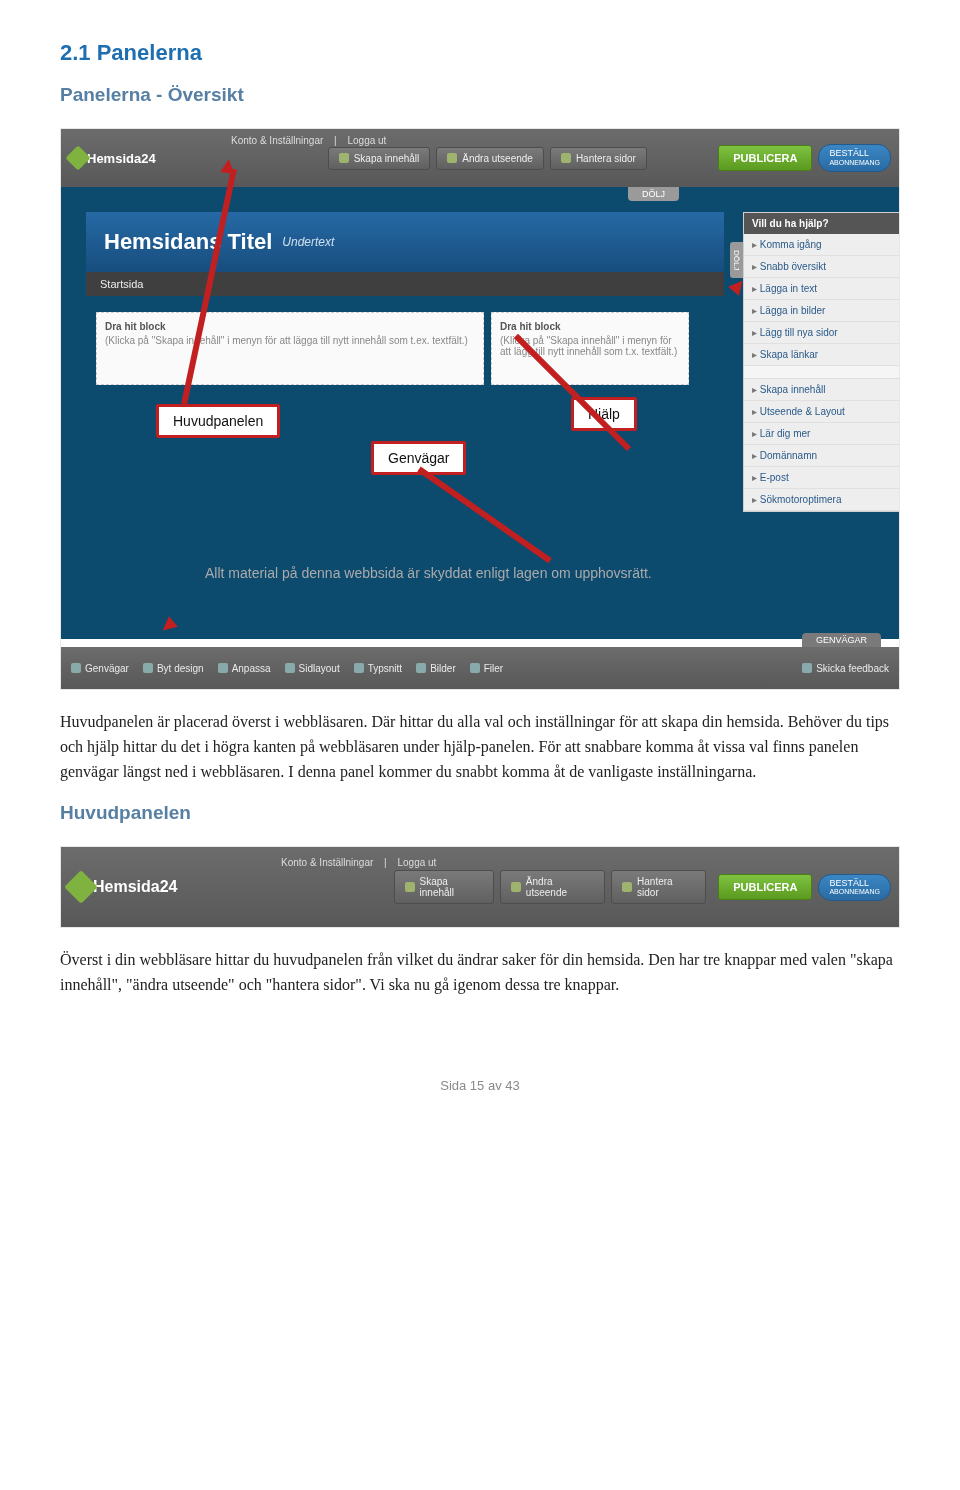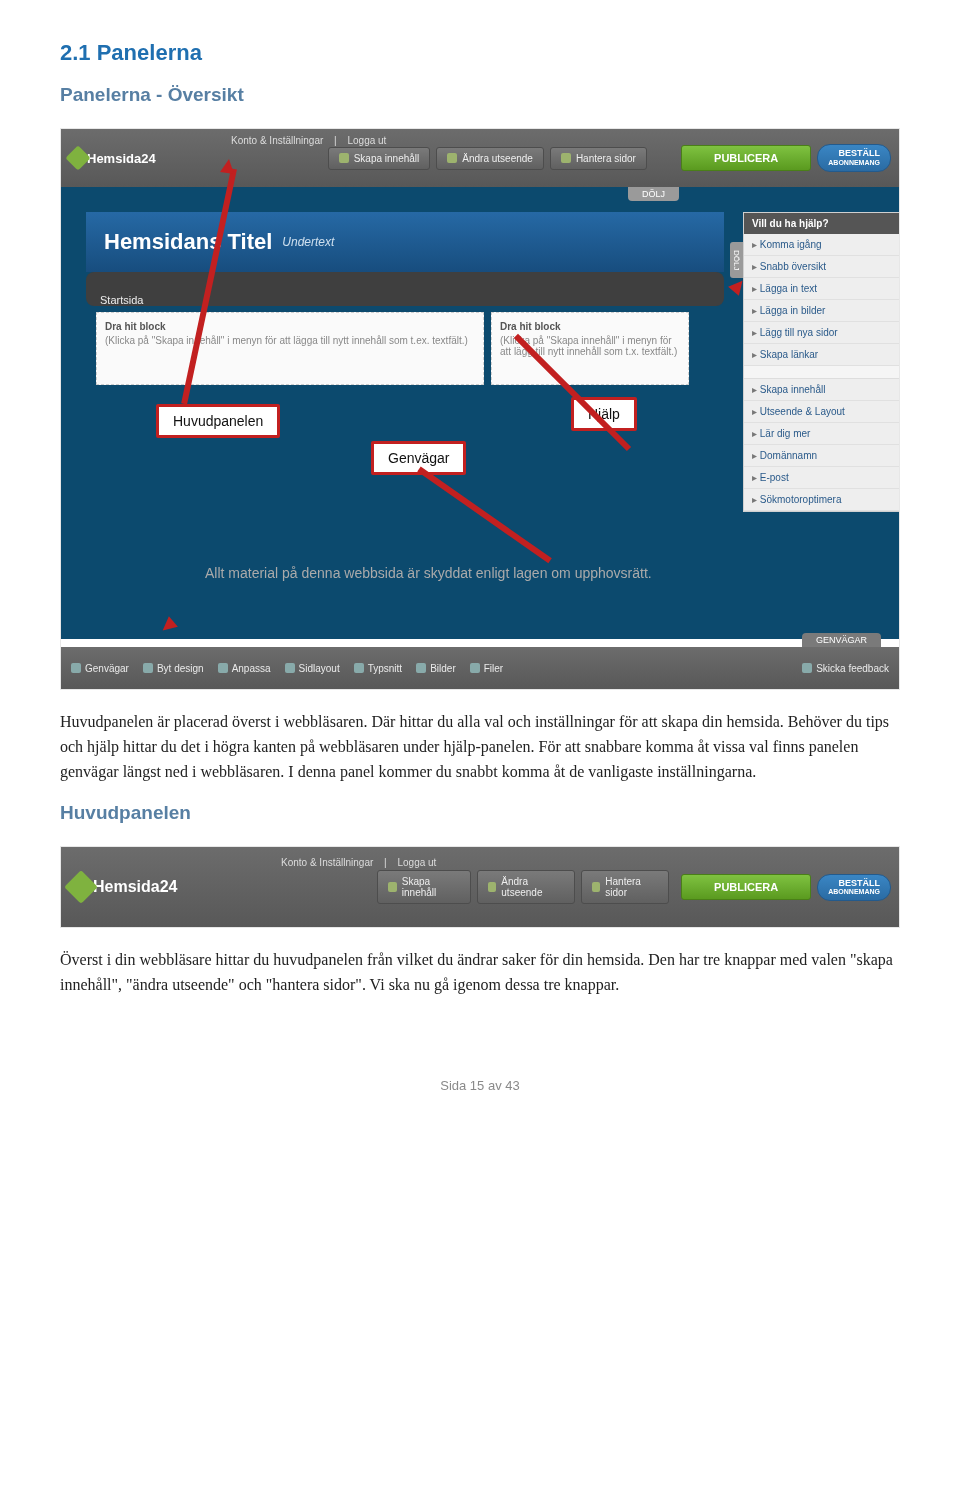--- a/index.html
+++ b/index.html
@@ -79,27 +79,27 @@
     color: #eee;
     padding: 5px 10px;
     border-radius: 3px;
     font-size: 10px;
     display: inline-flex; align-items: center; gap: 5px;
   }
   .topbtn .ic { width:10px; height:10px; background:#9db36e; border-radius:2px; }
   .greenbtn {
     background: linear-gradient(#7fc241,#5a9a1f);
     border:1px solid #4a7f18; color:#fff; font-weight:bold;
-    padding: 6px 32px; border-radius:3px; font-size:11px;
+    padding: 6px 14px; border-radius:3px; font-size:11px;
   }
   .bluebtn {
     background: linear-gradient(#3a86c4,#2a6ba3);
-    border:1px solid #235a8c; color:#fff; font-weight:bold;
+    border:1px solid #235a8c; color:#fff; font-weight:normal;
     padding: 4px 10px; border-radius:13px; font-size:9px;
-    text-align:right; line-height:1.1;
+    text-align:left; line-height:1.1;
   }
   .smalllinks { color:#ddd; font-size:10px; position:absolute; top:6px; left:170px; }
   .smalllinks span { margin-right:8px; }
 
   
   .pagearea {
     position:absolute; left:0; right:0; top:58px; bottom:50px;
     background:#0c4a6e;
   }
   .doljtab {
@@ -112,22 +112,22 @@
   .titlebanner {
     position:absolute; top:25px; left:25px; right:175px; height:60px;
     background: linear-gradient(#2669a5,#174d7e);
     color:#fff; display:flex; align-items:center; padding:0 18px;
     font-family: Arial;
   }
   .titlebanner .big { font-size:22px; font-weight:bold; margin-right:10px;}
   .titlebanner .sub { font-size:12px; color:#cfe0ef; font-style:italic;}
 
   .navrow {
-    position:absolute; top:85px; left:25px; right:175px; height:34px;
-    background:#3f3f3f; display:flex; align-items:flex-end;border-radius:8px;
+    position:absolute; top:85px; left:25px; right:175px; height:24px;
+    background:#3f3f3f; display:flex; align-items:center;
   }
   .navrow .tab { color:#eee; font-size:11px; padding:0 14px; }
 
   
   .helpbar {
     position:absolute; top:25px; right:0; width:155px;
     background:#eee; border:1px solid #d0d0d0; border-right:none;
     font-size:10px;
   }
   .helpbar .hdr { background:#555; color:#fff; padding:5px 8px; font-weight:bold;}

